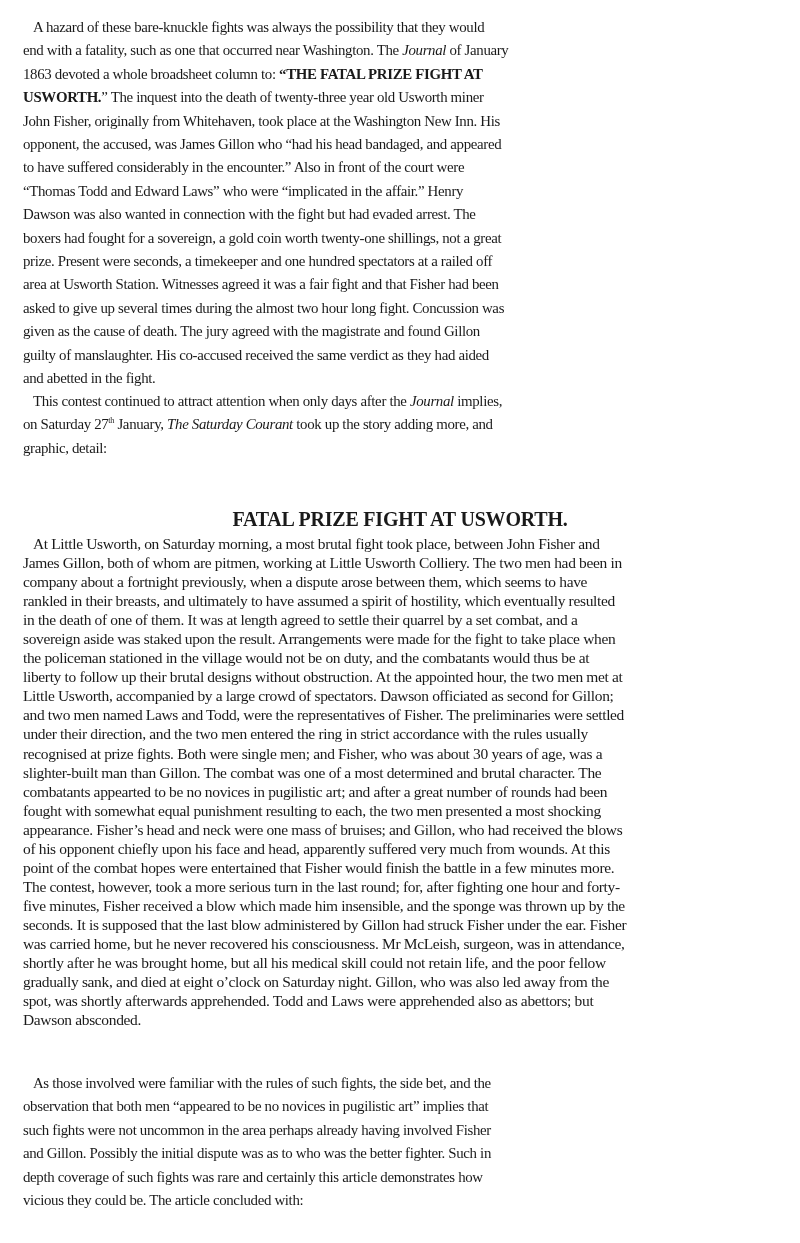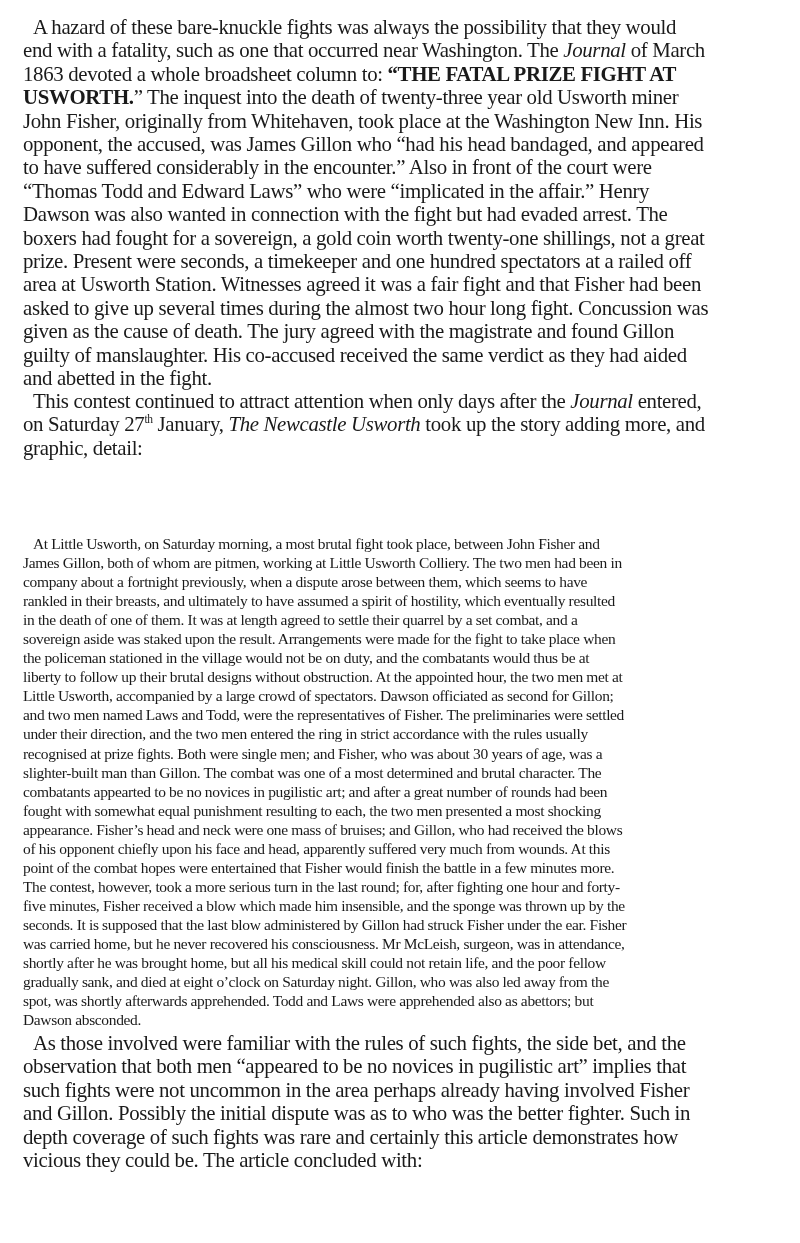--- a/index.html
+++ b/index.html
@@ -3,62 +3,63 @@
 <meta charset="utf-8">
 <style>
   html, body { margin: 0; padding: 0; background: #ffffff; }
   body {
     width: 800px; height: 1243px; overflow: hidden; position: relative;
     font-family: "Liberation Serif", serif; color: #1a1a1a;
   }
   .page { position: absolute; left: 0; top: 0; width: 800px; height: 1243px; }
   .para { position: absolute; left: 23px; width: 760px; white-space: nowrap; }
   .para .line { display: block; white-space: nowrap; }
-  .body-text { font-size: 21px; line-height: 23.4px; letter-spacing: -0.35px; transform-origin: left top; }
+  .body-text { font-size: 15px; line-height: 23.4px; letter-spacing: -0.35px; transform-origin: left top; }
   .quote-text { font-size: 15.6px; line-height: 19.05px; letter-spacing: -0.35px; }
   .indent { padding-left: 10px; }
   .quote-indent { padding-left: 10px; }
   .heading {
     position: absolute; left: 0; width: 800px; text-align: center;
     font-size: 20px; font-weight: bold; top: 508px; letter-spacing: -0.2px;
   }
   i, .it { font-style: italic; }
   b { font-weight: bold; }
   sup { font-size: 0.55em; vertical-align: 0.7em; line-height: 0; }
 </style>
 </head>
 <body>
 
 <div class="page">
 
   <div class="para body-text" style="top:16px;">
     <span class="line indent" style="transform: scaleX(0.993421); transform-origin: left top;">A hazard of these bare-knuckle fights was always the possibility that they would</span>
-    <span class="line" style="transform: scaleX(0.993421); transform-origin: left top;"><span>end with a fatality, such as one that occurred near Washington. The </span><i>Journal</i><span> of March</span></span>
+    <span class="line" style="transform: scaleX(0.993421); transform-origin: left top;"><span>end with a fatality, such as one that occurred near Washington. The </span><i>Journal</i><span> of January</span></span>
     <span class="line" style="transform: scaleX(0.993421); transform-origin: left top;"><span>1863 devoted a whole broadsheet column to: </span><b>“THE FATAL PRIZE FIGHT AT</b></span>
     <span class="line" style="transform: scaleX(0.993421); transform-origin: left top;"><b>USWORTH.</b><span>” The inquest into the death of twenty-three year old Usworth miner</span></span>
     <span class="line" style="transform: scaleX(0.993421); transform-origin: left top;">John Fisher, originally from Whitehaven, took place at the Washington New Inn. His</span>
     <span class="line" style="transform: scaleX(0.993421); transform-origin: left top;">opponent, the accused, was James Gillon who “had his head bandaged, and appeared</span>
     <span class="line" style="transform: scaleX(0.993421); transform-origin: left top;">to have suffered considerably in the encounter.” Also in front of the court were</span>
     <span class="line" style="transform: scaleX(0.993421); transform-origin: left top;">“Thomas Todd and Edward Laws” who were “implicated in the affair.” Henry</span>
     <span class="line" style="transform: scaleX(0.993421); transform-origin: left top;">Dawson was also wanted in connection with the fight but had evaded arrest. The</span>
     <span class="line" style="transform: scaleX(0.993421); transform-origin: left top;">boxers had fought for a sovereign, a gold coin worth twenty-one shillings, not a great</span>
     <span class="line" style="transform: scaleX(0.993421); transform-origin: left top;">prize. Present were seconds, a timekeeper and one hundred spectators at a railed off</span>
     <span class="line" style="transform: scaleX(0.993421); transform-origin: left top;">area at Usworth Station. Witnesses agreed it was a fair fight and that Fisher had been</span>
     <span class="line" style="transform: scaleX(0.993421); transform-origin: left top;">asked to give up several times during the almost two hour long fight. Concussion was</span>
     <span class="line" style="transform: scaleX(0.993421); transform-origin: left top;">given as the cause of death. The jury agreed with the magistrate and found Gillon</span>
     <span class="line" style="transform: scaleX(0.993421); transform-origin: left top;">guilty of manslaughter. His co-accused received the same verdict as they had aided</span>
     <span class="line" style="transform: scaleX(0.993421); transform-origin: left top;">and abetted in the fight.</span>
   </div>
 
   <div class="para body-text" style="top:390px;">
-    <span class="line indent" style="transform: scaleX(0.993421); transform-origin: left top;"><span>This contest continued to attract attention when only days after the </span><i>Journal</i><span> entered,</span></span>
-    <span class="line" style="transform: scaleX(0.993421); transform-origin: left top;"><span>on Saturday 27</span><sup>th</sup><span> January, </span><i>The Newcastle Usworth</i><span> took up the story adding more, and</span></span>
+    <span class="line indent" style="transform: scaleX(0.993421); transform-origin: left top;"><span>This contest continued to attract attention when only days after the </span><i>Journal</i><span> implies,</span></span>
+    <span class="line" style="transform: scaleX(0.993421); transform-origin: left top;"><span>on Saturday 27</span><sup>th</sup><span> January, </span><i>The Saturday Courant</i><span> took up the story adding more, and</span></span>
     <span class="line" style="transform: scaleX(0.993421); transform-origin: left top;">graphic, detail:</span>
   </div>
 
+  <div class="heading">FATAL PRIZE FIGHT AT USWORTH.</div>
 
   <div class="para quote-text" style="top:534px;">
     <span class="line quote-indent" style="transform: scaleX(0.993421); transform-origin: left top;">At Little Usworth, on Saturday morning, a most brutal fight took place, between John Fisher and</span>
     <span class="line" style="transform: scaleX(0.993421); transform-origin: left top;">James Gillon, both of whom are pitmen, working at Little Usworth Colliery. The two men had been in</span>
     <span class="line" style="transform: scaleX(0.993421); transform-origin: left top;">company about a fortnight previously, when a dispute arose between them, which seems to have</span>
     <span class="line" style="transform: scaleX(0.993421); transform-origin: left top;">rankled in their breasts, and ultimately to have assumed a spirit of hostility, which eventually resulted</span>
     <span class="line" style="transform: scaleX(0.993421); transform-origin: left top;">in the death of one of them. It was at length agreed to settle their quarrel by a set combat, and a</span>
     <span class="line" style="transform: scaleX(0.993421); transform-origin: left top;">sovereign aside was staked upon the result. Arrangements were made for the fight to take place when</span>
     <span class="line" style="transform: scaleX(0.993421); transform-origin: left top;">the policeman stationed in the village would not be on duty, and the combatants would thus be at</span>
     <span class="line" style="transform: scaleX(0.993421); transform-origin: left top;">liberty to follow up their brutal designs without obstruction. At the appointed hour, the two men met at</span>
@@ -75,21 +76,21 @@
     <span class="line" style="transform: scaleX(0.993421); transform-origin: left top;">The contest, however, took a more serious turn in the last round; for, after fighting one hour and forty-</span>
     <span class="line" style="transform: scaleX(0.993421); transform-origin: left top;">five minutes, Fisher received a blow which made him insensible, and the sponge was thrown up by the</span>
     <span class="line" style="transform: scaleX(0.993421); transform-origin: left top;">seconds. It is supposed that the last blow administered by Gillon had struck Fisher under the ear. Fisher</span>
     <span class="line" style="transform: scaleX(0.993421); transform-origin: left top;">was carried home, but he never recovered his consciousness. Mr McLeish, surgeon, was in attendance,</span>
     <span class="line" style="transform: scaleX(0.993421); transform-origin: left top;">shortly after he was brought home, but all his medical skill could not retain life, and the poor fellow</span>
     <span class="line" style="transform: scaleX(0.993421); transform-origin: left top;">gradually sank, and died at eight o’clock on Saturday night. Gillon, who was also led away from the</span>
     <span class="line" style="transform: scaleX(0.993421); transform-origin: left top;">spot, was shortly afterwards apprehended. Todd and Laws were apprehended also as abettors; but</span>
     <span class="line" style="transform: scaleX(0.993421); transform-origin: left top;">Dawson absconded.</span>
   </div>
 
-  <div class="para body-text" style="top:1032px;">
+  <div class="para body-text" style="top:1072px;">
     <span class="line indent" style="transform: scaleX(0.993421); transform-origin: left top;">As those involved were familiar with the rules of such fights, the side bet, and the</span>
     <span class="line" style="transform: scaleX(0.993421); transform-origin: left top;">observation that both men “appeared to be no novices in pugilistic art” implies that</span>
     <span class="line" style="transform: scaleX(0.993421); transform-origin: left top;">such fights were not uncommon in the area perhaps already having involved Fisher</span>
     <span class="line" style="transform: scaleX(0.993421); transform-origin: left top;">and Gillon. Possibly the initial dispute was as to who was the better fighter. Such in</span>
     <span class="line" style="transform: scaleX(0.993421); transform-origin: left top;">depth coverage of such fights was rare and certainly this article demonstrates how</span>
     <span class="line" style="transform: scaleX(0.993421); transform-origin: left top;">vicious they could be. The article concluded with:</span>
   </div>
 
 </div>
 

